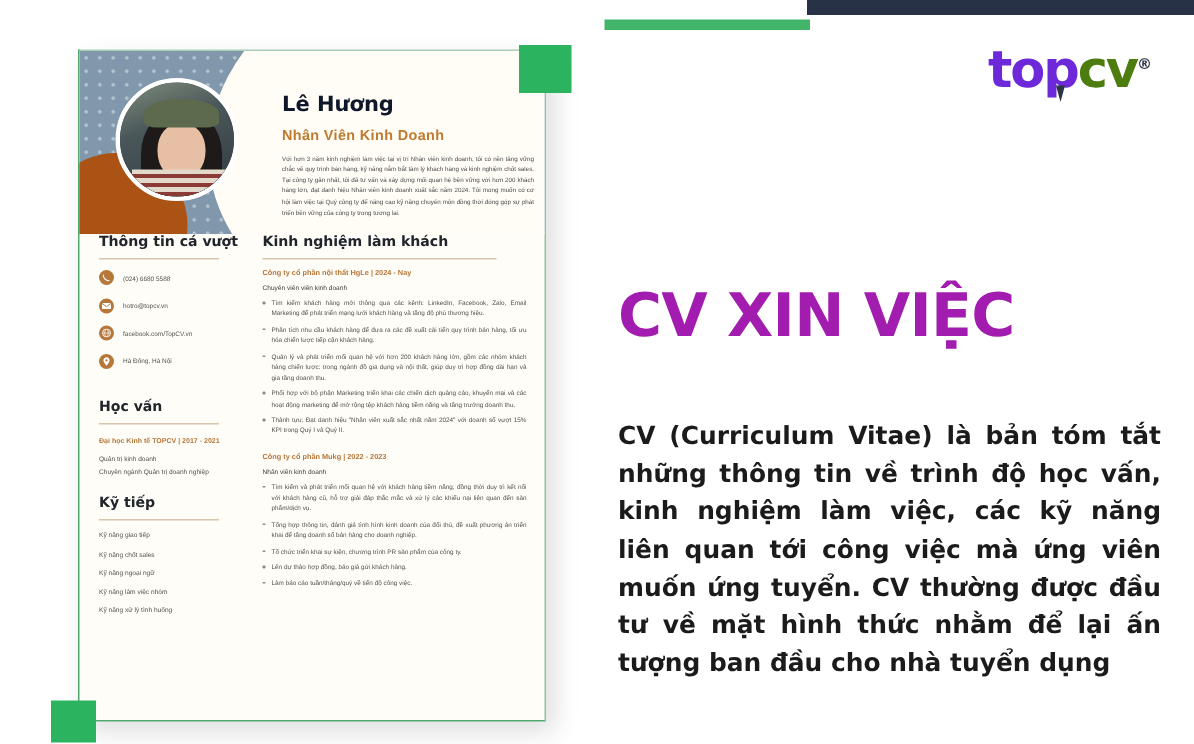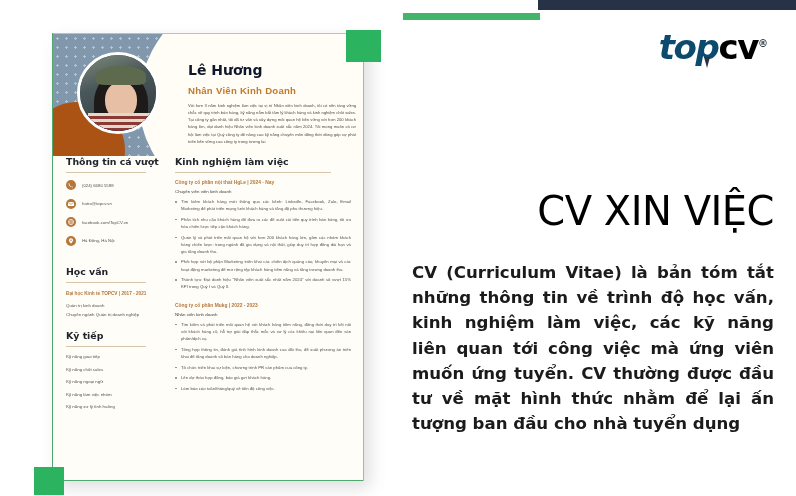--- a/index.html
+++ b/index.html
@@ -21,46 +21,45 @@
     background:#43b56b;
   }
 
   
   .logo{
     position:absolute; right:28px; top:30px;
     font-size:34px; font-weight:bold; letter-spacing:-1.4px;
     line-height:1;
     font-family:"DejaVu Sans", sans-serif;
   }
-  .logo .dark{ color:#0c4a6e;font-style:italic; }
-  .logo .green{ color:#000000; }
+  .logo .dark{ color:#6d28d9; }
+  .logo .green{ color:#4d7c0f; }
   .logo .reg{ font-size:10px; vertical-align:super; color:#2b3344; letter-spacing:0; }
   .logo-tail{
     position:absolute; right:86px; top:57px;
     width:0;height:0;
     border-left:3px solid transparent;
     border-right:3px solid transparent;
     border-top:11px solid #2b3344;
   }
 
   
   .right-pane{
     position:absolute; left:412px; top:190px; width:362px;
   }
   .headline{
-    color:#000000;
+    color:#a21caf;
     font-size:40px;
-    font-weight:normal;
+    font-weight:bold;
     letter-spacing:-0.5px;
     line-height:1.05;
     font-family:"DejaVu Sans", sans-serif;
-    text-align:right;
   }
   .body-copy{
-    margin-top:28px;
+    margin-top:46px;
     font-size:16.6px;
     font-weight:bold;
     line-height:1.52;
     color:#1b1b1b;
     text-align:justify;
     font-family:"DejaVu Sans", sans-serif;
   }
 
   
   .cv-wrap{
@@ -285,21 +284,21 @@
       <div class="sec-title">Kỹ tiếp</div>
       <div class="sec-rule"></div>
       <div class="skill">Kỹ năng giao tiếp</div>
       <div class="skill">Kỹ năng chốt sales</div>
       <div class="skill">Kỹ năng ngoại ngữ</div>
       <div class="skill">Kỹ năng làm việc nhóm</div>
       <div class="skill">Kỹ năng xử lý tình huống</div>
     </div>
 
     <div class="col-right">
-      <div class="sec-title">Kinh nghiệm làm việc</div>
+      <div class="sec-title">Kinh nghiệm làm khách</div>
       <div class="sec-rule"></div>
 
       <div>
         <div class="blk-head">Công ty cổ phần nội thất HgLe | 2024 - Nay</div>
         <div class="blk-sub">Chuyên viên viên kinh doanh</div>
         <div class="bl">Tìm kiếm khách hàng mới thông qua các kênh: LinkedIn, Facebook, Zalo, Email Marketing để phát triển mạng lưới khách hàng và tăng độ phủ thương hiệu.</div>
         <div class="bl">Phân tích nhu cầu khách hàng để đưa ra các đề xuất cải tiến quy trình bán hàng, tối ưu hóa chiến lược tiếp cận khách hàng.</div>
         <div class="bl">Quản lý và phát triển mối quan hệ với hơn 200 khách hàng lớn, gồm các nhóm khách hàng chiến lược: trong ngành đồ gia dụng và nội thất, giúp duy trì hợp đồng dài hạn và gia tăng doanh thu.</div>
         <div class="bl">Phối hợp với bộ phận Marketing triển khai các chiến dịch quảng cáo, khuyến mại và các hoạt động marketing để mở rộng tệp khách hàng tiềm năng và tăng trưởng doanh thu.</div>
         <div class="bl">Thành tựu: Đạt danh hiệu "Nhân viên xuất sắc nhất năm 2024" với doanh số vượt 15% KPI trong Quý I và Quý II.</div>

